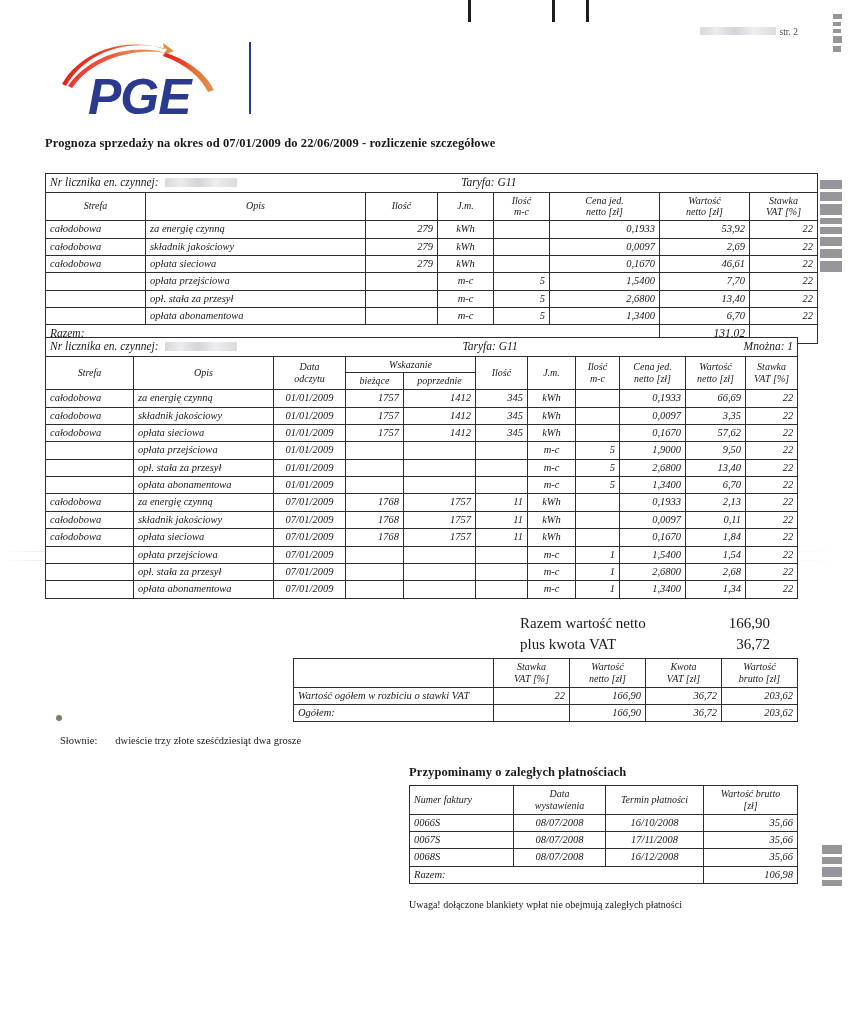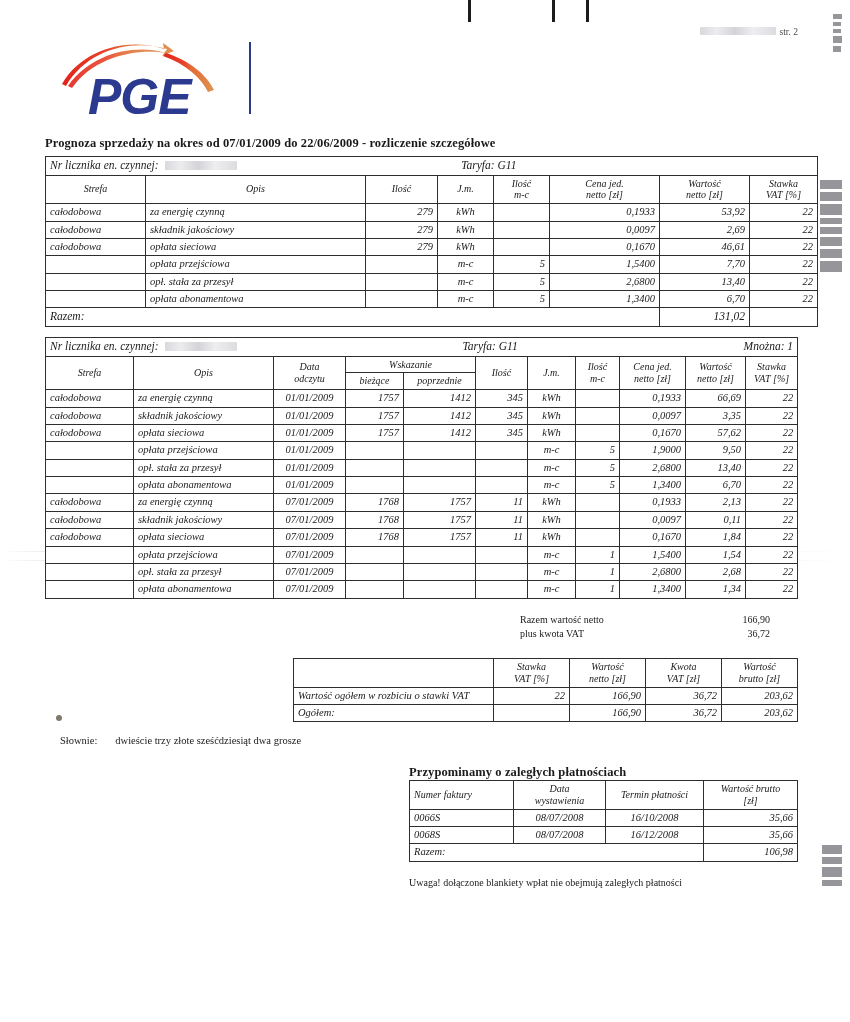--- a/index.html
+++ b/index.html
@@ -97,51 +97,51 @@
   .ctr { text-align: center; }
   .lft { text-align: left; }
   .bar-row td {
     font-weight: bold;
     font-size: 11.5px;
     padding: 3px 5px;
   }
 
   
   #table1-block { position: absolute; left: 45px; top: 136px; width: 752px; }
-  #table1-block .section-title { margin-bottom: 5px; }
+  #table1-block .section-title { margin-bottom: 22px; }
 
   
   #table2-block { position: absolute; left: 45px; top: 337px; width: 752px; }
   #table2-block .section-title { margin-bottom: 5px; }
 
   .meter-bar { display: flex; align-items: center; width: 100%; }
   .meter-bar .mb-left { white-space: nowrap; }
   .meter-bar .mb-mid { flex: 1; text-align: center; white-space: nowrap; }
   .meter-bar .mb-right { white-space: nowrap; }
 
   
-  #totals { position: absolute; left: 520px; top: 613px; width: 250px; font-size: 10px; }
+  #totals { position: absolute; left: 520px; top: 613px; width: 250px; font-size: 15px; }
   #totals .trow { display: flex; justify-content: space-between; line-height: 1.38; }
   #totals .trow span:last-child { min-width: 60px; text-align: right; }
   #totals .trow.bold { font-weight: bold; }
 
   
   #vat-block { position: absolute; left: 293px; top: 658px; width: 504px; }
 
   
   #slownie {
     position: absolute;
     left: 60px; top: 735px;
     font-size: 10.5px;
     display: flex; gap: 18px; text-align: center;
   }
 
   
   #arrears-block { position: absolute; left: 409px; top: 765px; width: 388px; }
-  #arrears-block .section-title { font-size: 12.5px; }
+  #arrears-block .section-title { font-size: 12.5px; margin-bottom: 5px; }
   #arrears-note { font-size: 10px; margin-top: 15px; }
 </style>
 </head>
 <body>
 
 <div class="scan-mark" style="left:468px; top:0; height:22px;"></div>
 <div class="scan-mark" style="left:552px; top:0; height:22px;"></div>
 <div class="scan-mark" style="left:586px; top:0; height:22px;"></div>
 
 <div class="edge-barcode" style="top:14px;">
@@ -627,20 +627,26 @@
       </tr>
     </tbody>
     <tbody id="arrears-rows">
         <tr>
           <td class="lft">0066S</td>
           <td class="ctr">08/07/2008</td>
           <td class="ctr">16/10/2008</td>
           <td class="num">35,66</td>
         </tr>
         <tr>
+          <td class="lft">0067S</td>
+          <td class="ctr">08/07/2008</td>
+          <td class="ctr">17/11/2008</td>
+          <td class="num">35,66</td>
+        </tr>
+        <tr>
           <td class="lft">0068S</td>
           <td class="ctr">08/07/2008</td>
           <td class="ctr">16/12/2008</td>
           <td class="num">35,66</td>
         </tr>
       </tbody>
     <tbody>
       <tr>
         <td colspan="3" class="lft">Razem:</td>
         <td class="num">106,98</td>

